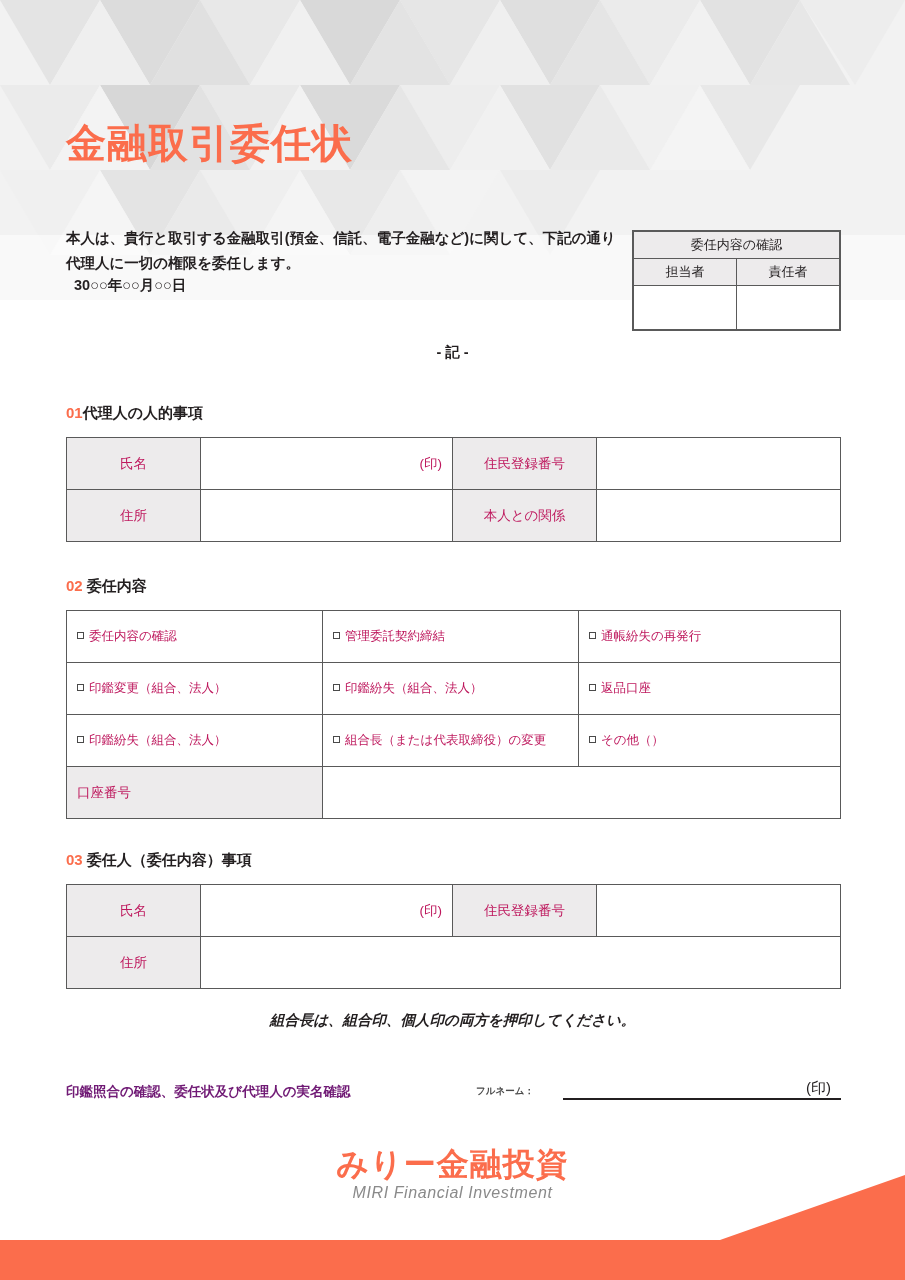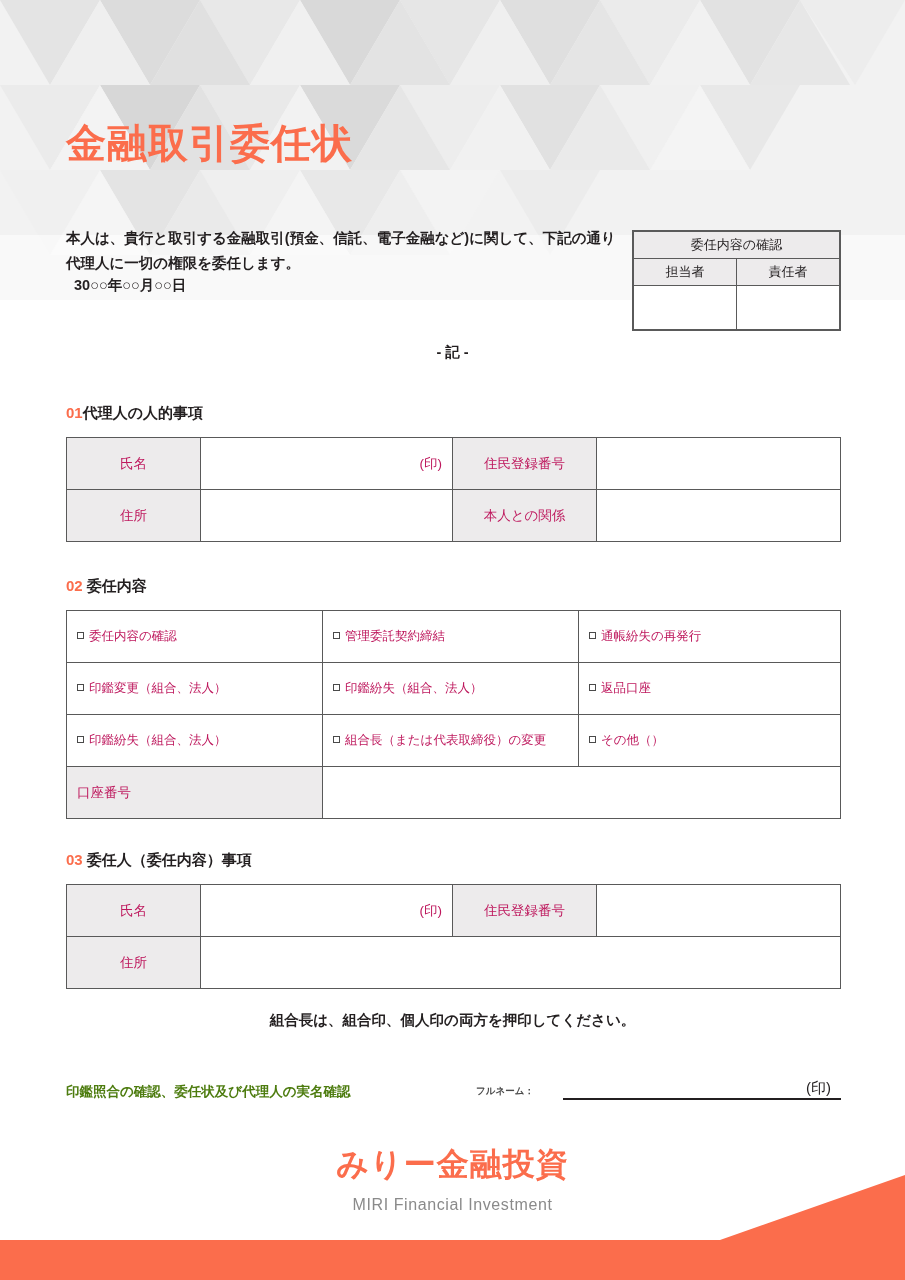--- a/index.html
+++ b/index.html
@@ -159,29 +159,30 @@
 
   
   .notice {
     position: absolute;
     left: 0; top: 1011px;
     width: 905px;
     text-align: center;
     font-size: 14.5px;
     font-weight: 700;
     color: #231f20;
+    font-style: italic;
   }
 
   
   .verify-label {
     position: absolute;
     left: 66px; top: 1083px;
     font-size: 13.5px;
     font-weight: 700;
-    color: #4d7c0f;
+    color: #701a75;
     white-space: nowrap;
   }
   .fullname-label {
     position: absolute;
     left: 476px; top: 1085px;
     font-size: 9.5px;
     font-weight: 700;
     color: #4a4a4a;
     white-space: nowrap;
   }
@@ -210,21 +211,22 @@
     font-size: 32px;
     font-weight: 700;
     color: #fb6d4c;
     letter-spacing: 1px;
     line-height: 1.05;
   }
   .logo-sub {
     font-size: 16px;
     color: #8a8a8a;
     letter-spacing: 0.6px;
-    margin-top: 14px;
+    margin-top: 2px;
+    font-style: italic;
   }
   #corner-wedge {
     position: absolute;
     left: 0; top: 1150px;
     width: 905px; height: 130px;
     z-index: 3;
     pointer-events: none;
   }
 </style>
 </head>

